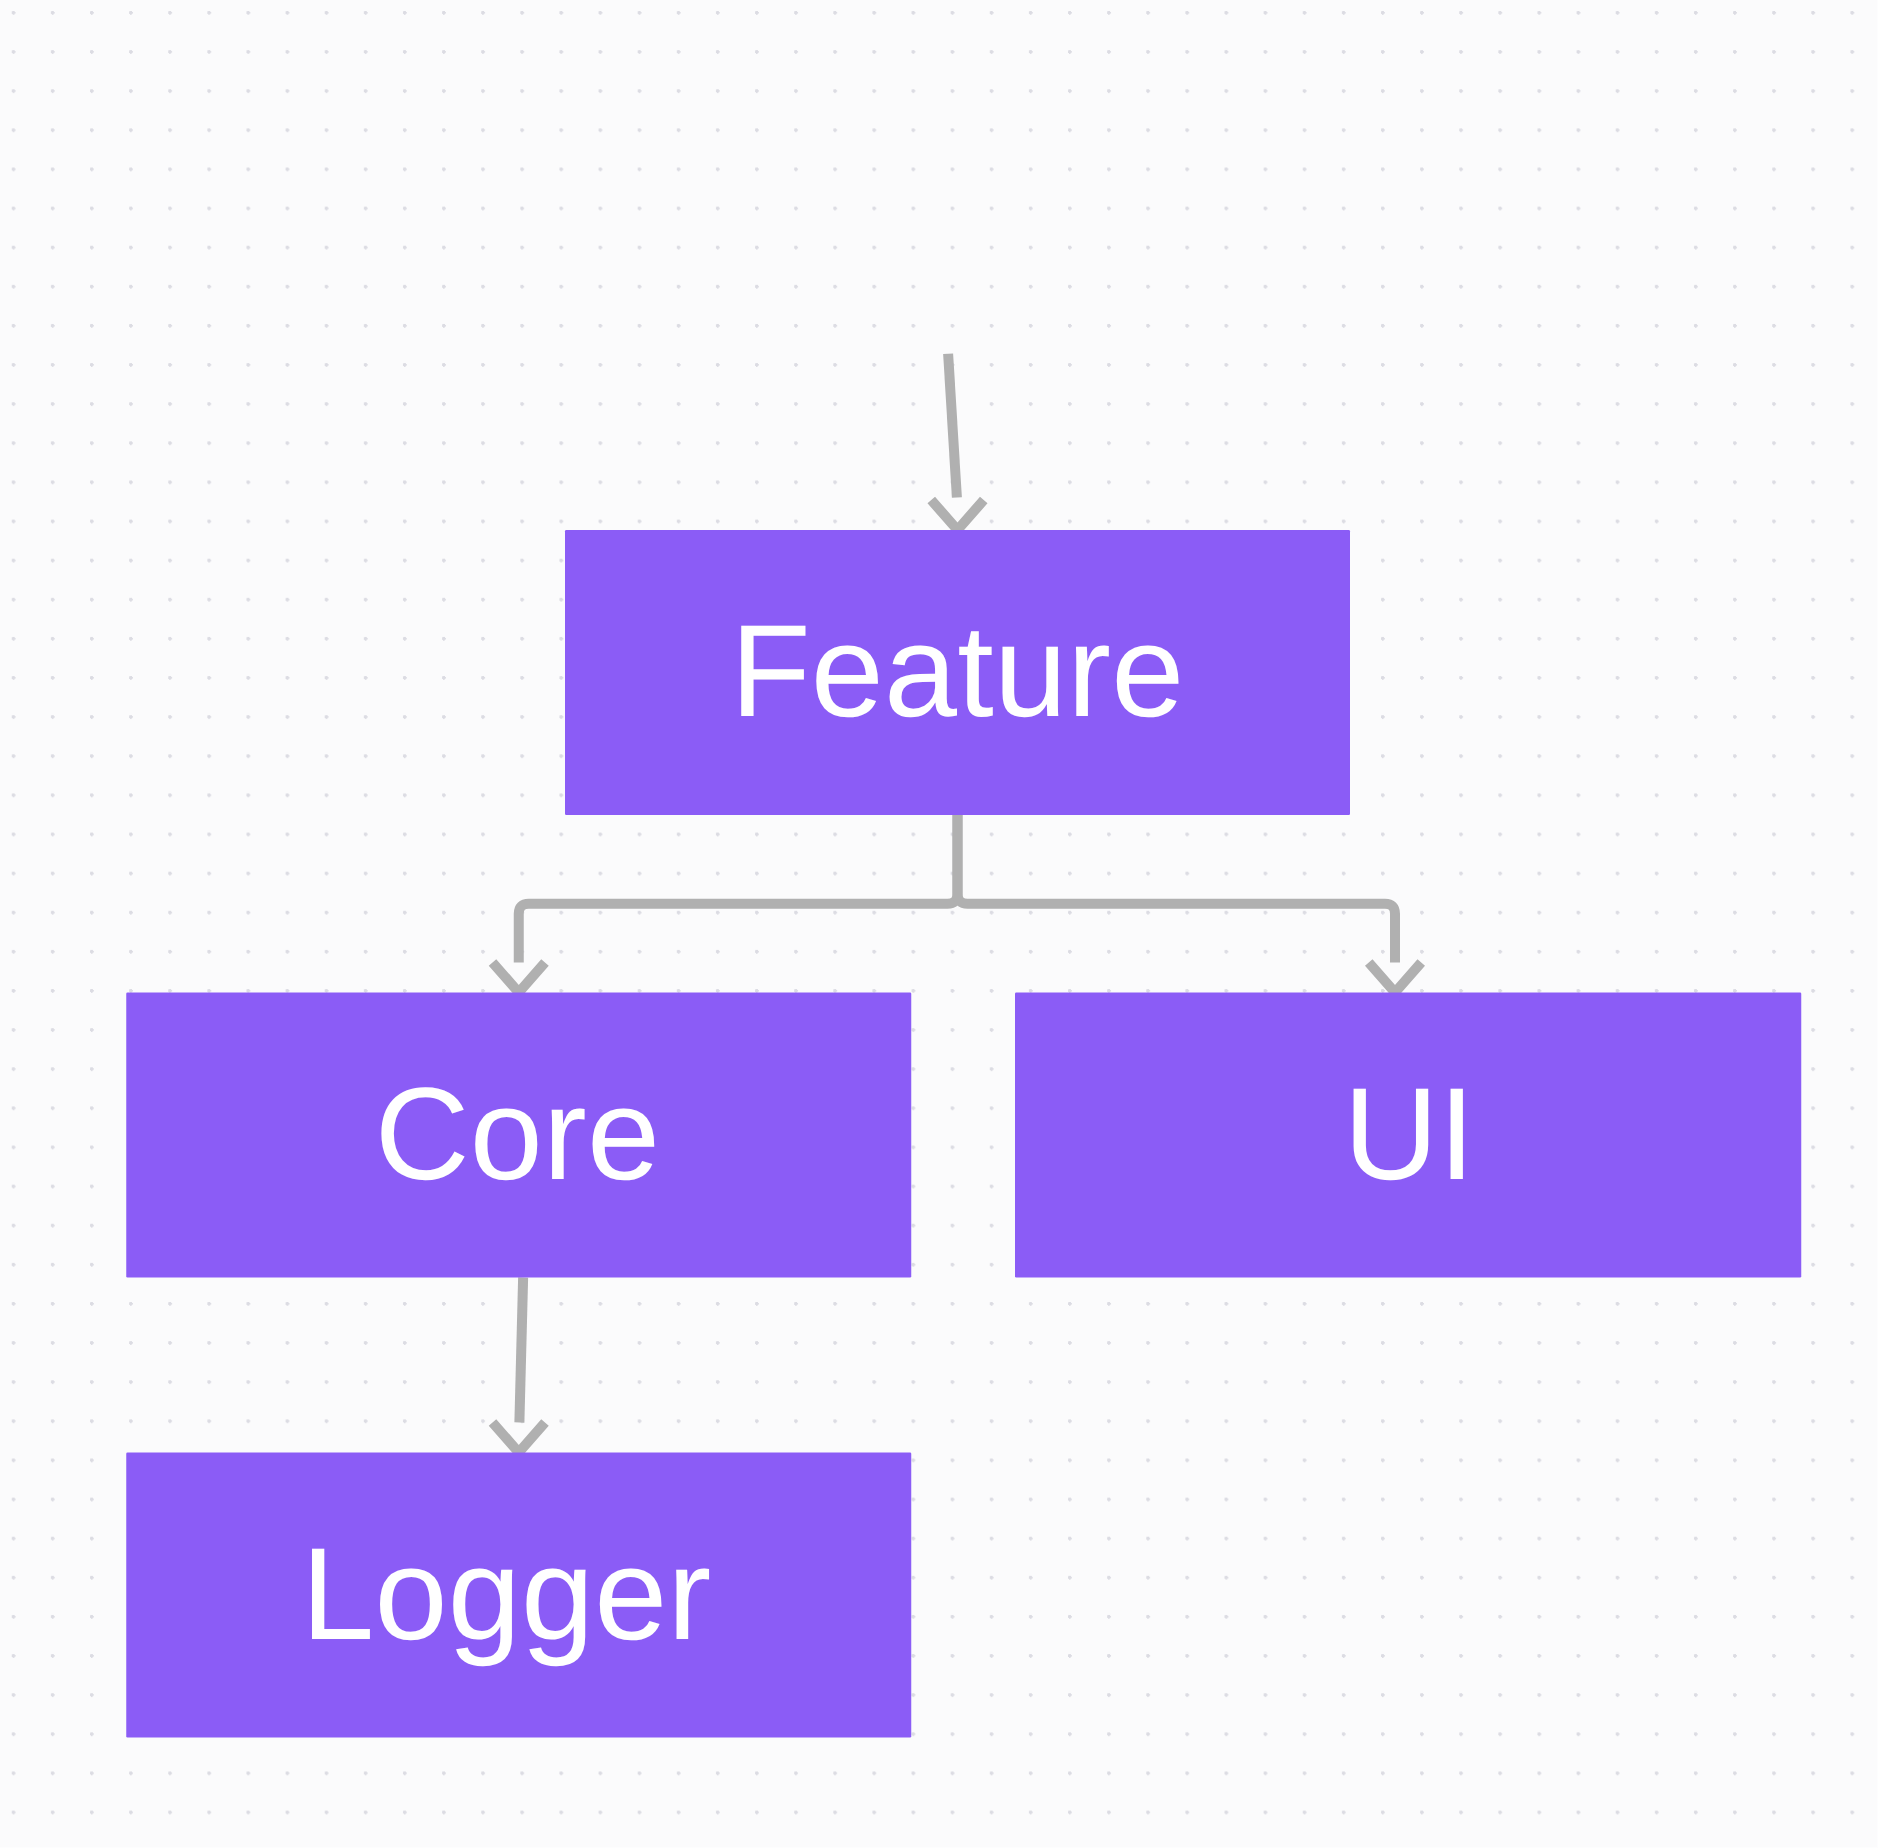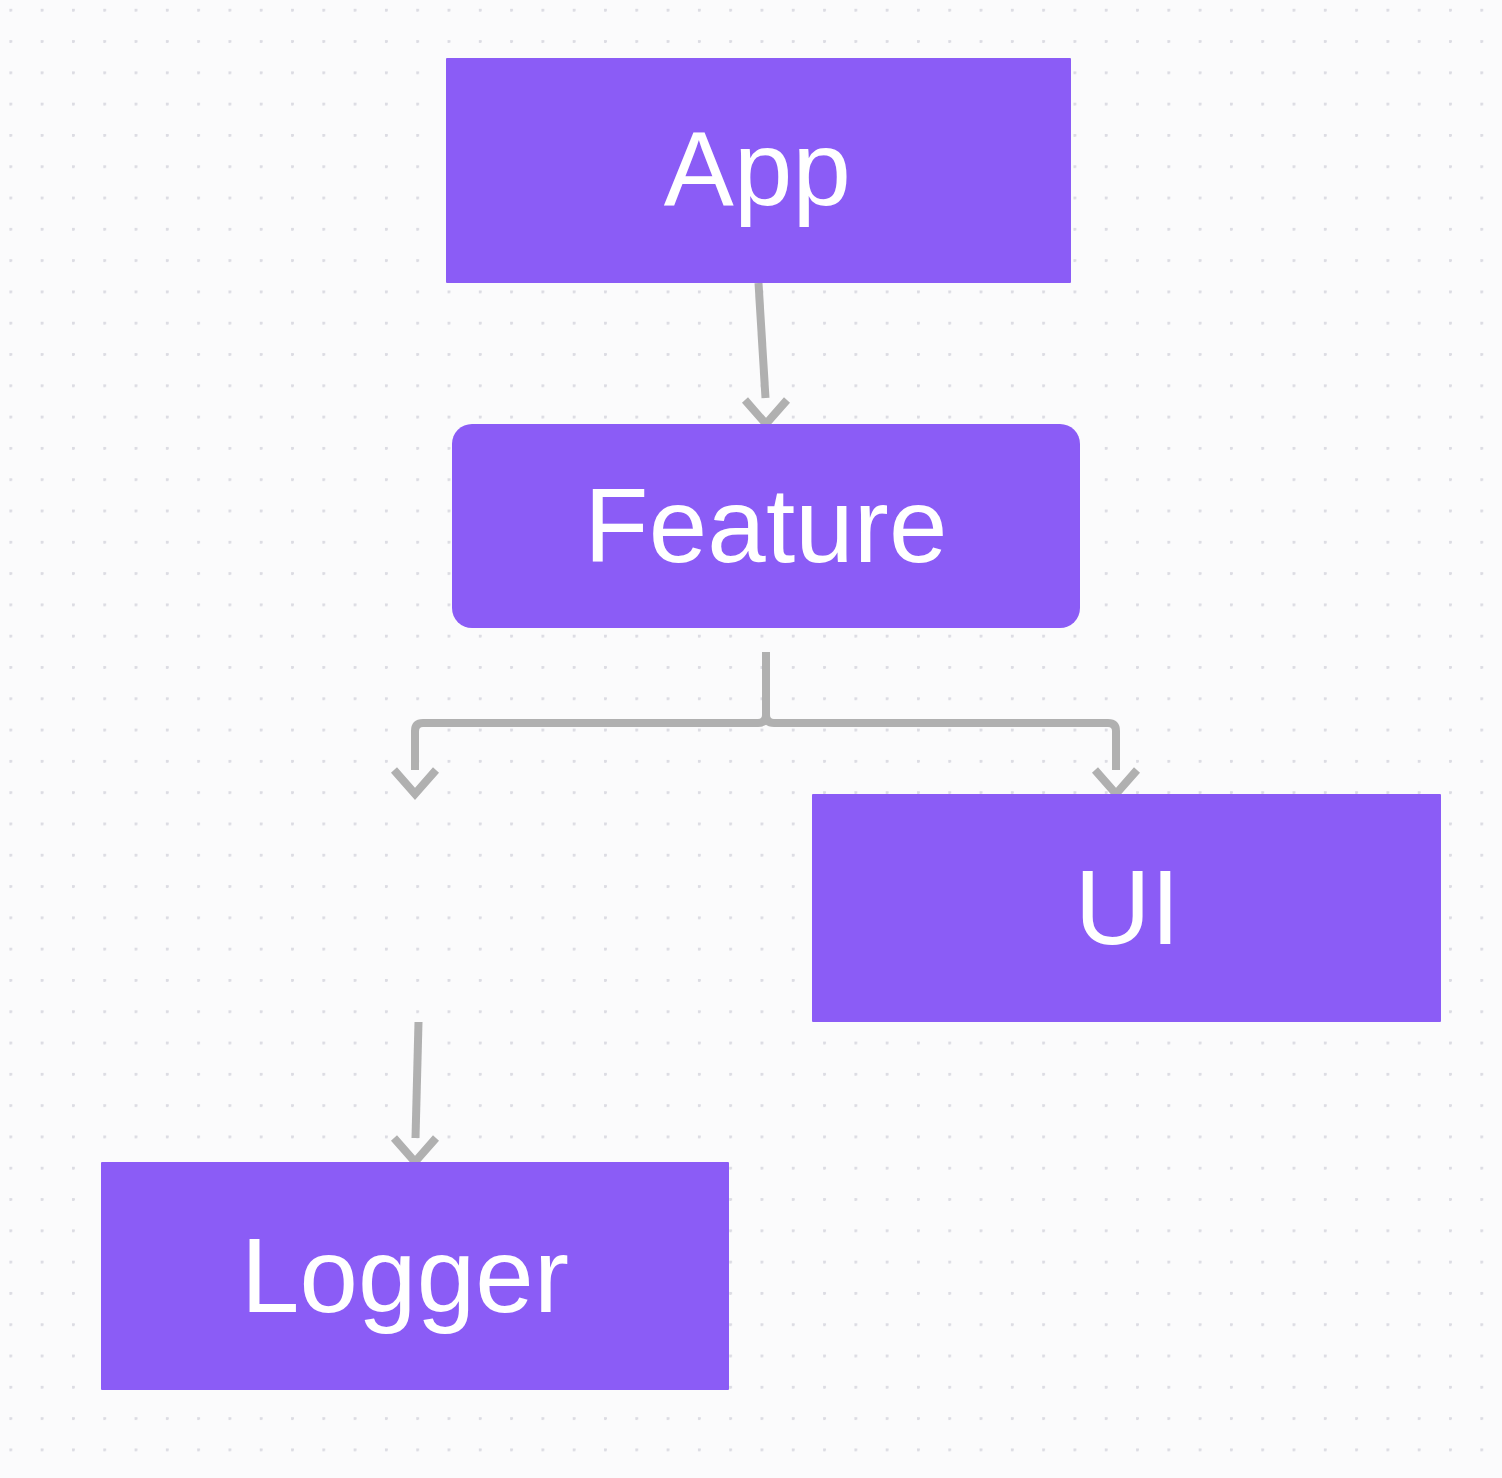--- a/index.html
+++ b/index.html
@@ -49,21 +49,21 @@
     line-height: 1;
     letter-spacing: 0.2px;
     white-space: nowrap;
     color: #ffffff;
     text-align: center;
     transform: translateY(-1px);
   }
 
   
   #node-app      { left: 446px;  top: 58px;   width: 625px; height: 225px; }
-  #node-feature  { left: 452px;  top: 424px;  width: 628px; height: 204px; border-radius: 20px; }
+  #node-feature  { left: 452px;  top: 424px;  width: 628px; height: 228px; }
   #node-core     { left: 101px;  top: 794px;  width: 628px; height: 228px; }
   #node-ui       { left: 812px;  top: 794px;  width: 629px; height: 228px; }
   #node-logger   { left: 101px;  top: 1162px; width: 628px; height: 228px; padding-left: 22px; }
 
   #node-app .node-label     { transform: translate(-1px, -2px); }
   #node-core .node-label    { transform: translate(-1px, -1px); }
   #node-logger .node-label  { transform: translate(-21px, -1px); }
   #node-ui .node-label      { transform: translate(1px, -1px); }
 </style>
 </head>
@@ -88,28 +88,28 @@
       <path d="M 1095 770 L 1116 794 L 1137 770" fill="none" stroke="#b0b0b0" stroke-width="8" stroke-linecap="butt" stroke-linejoin="miter"></path>
     </g>
 
     <g>
       <path d="M 418.5 1022 L 415.5 1138" fill="none" stroke="#b0b0b0" stroke-width="8" stroke-linecap="butt" stroke-linejoin="round"></path>
       <path d="M 394 1138 L 415 1162 L 436 1138" fill="none" stroke="#b0b0b0" stroke-width="8" stroke-linecap="butt" stroke-linejoin="miter"></path>
     </g>
 
   </svg>
 
-  <div class="node" id="node-app">
-    <span class="node-label">App</span>
-  </div>
 
   <div class="node" id="node-feature">
     <span class="node-label">Feature</span>
   </div>
 
+  <div class="node" id="node-core">
+    <span class="node-label">Core</span>
+  </div>
 
   <div class="node" id="node-ui">
     <span class="node-label">UI</span>
   </div>
 
   <div class="node" id="node-logger">
     <span class="node-label">Logger</span>
   </div>
 
 </div>

